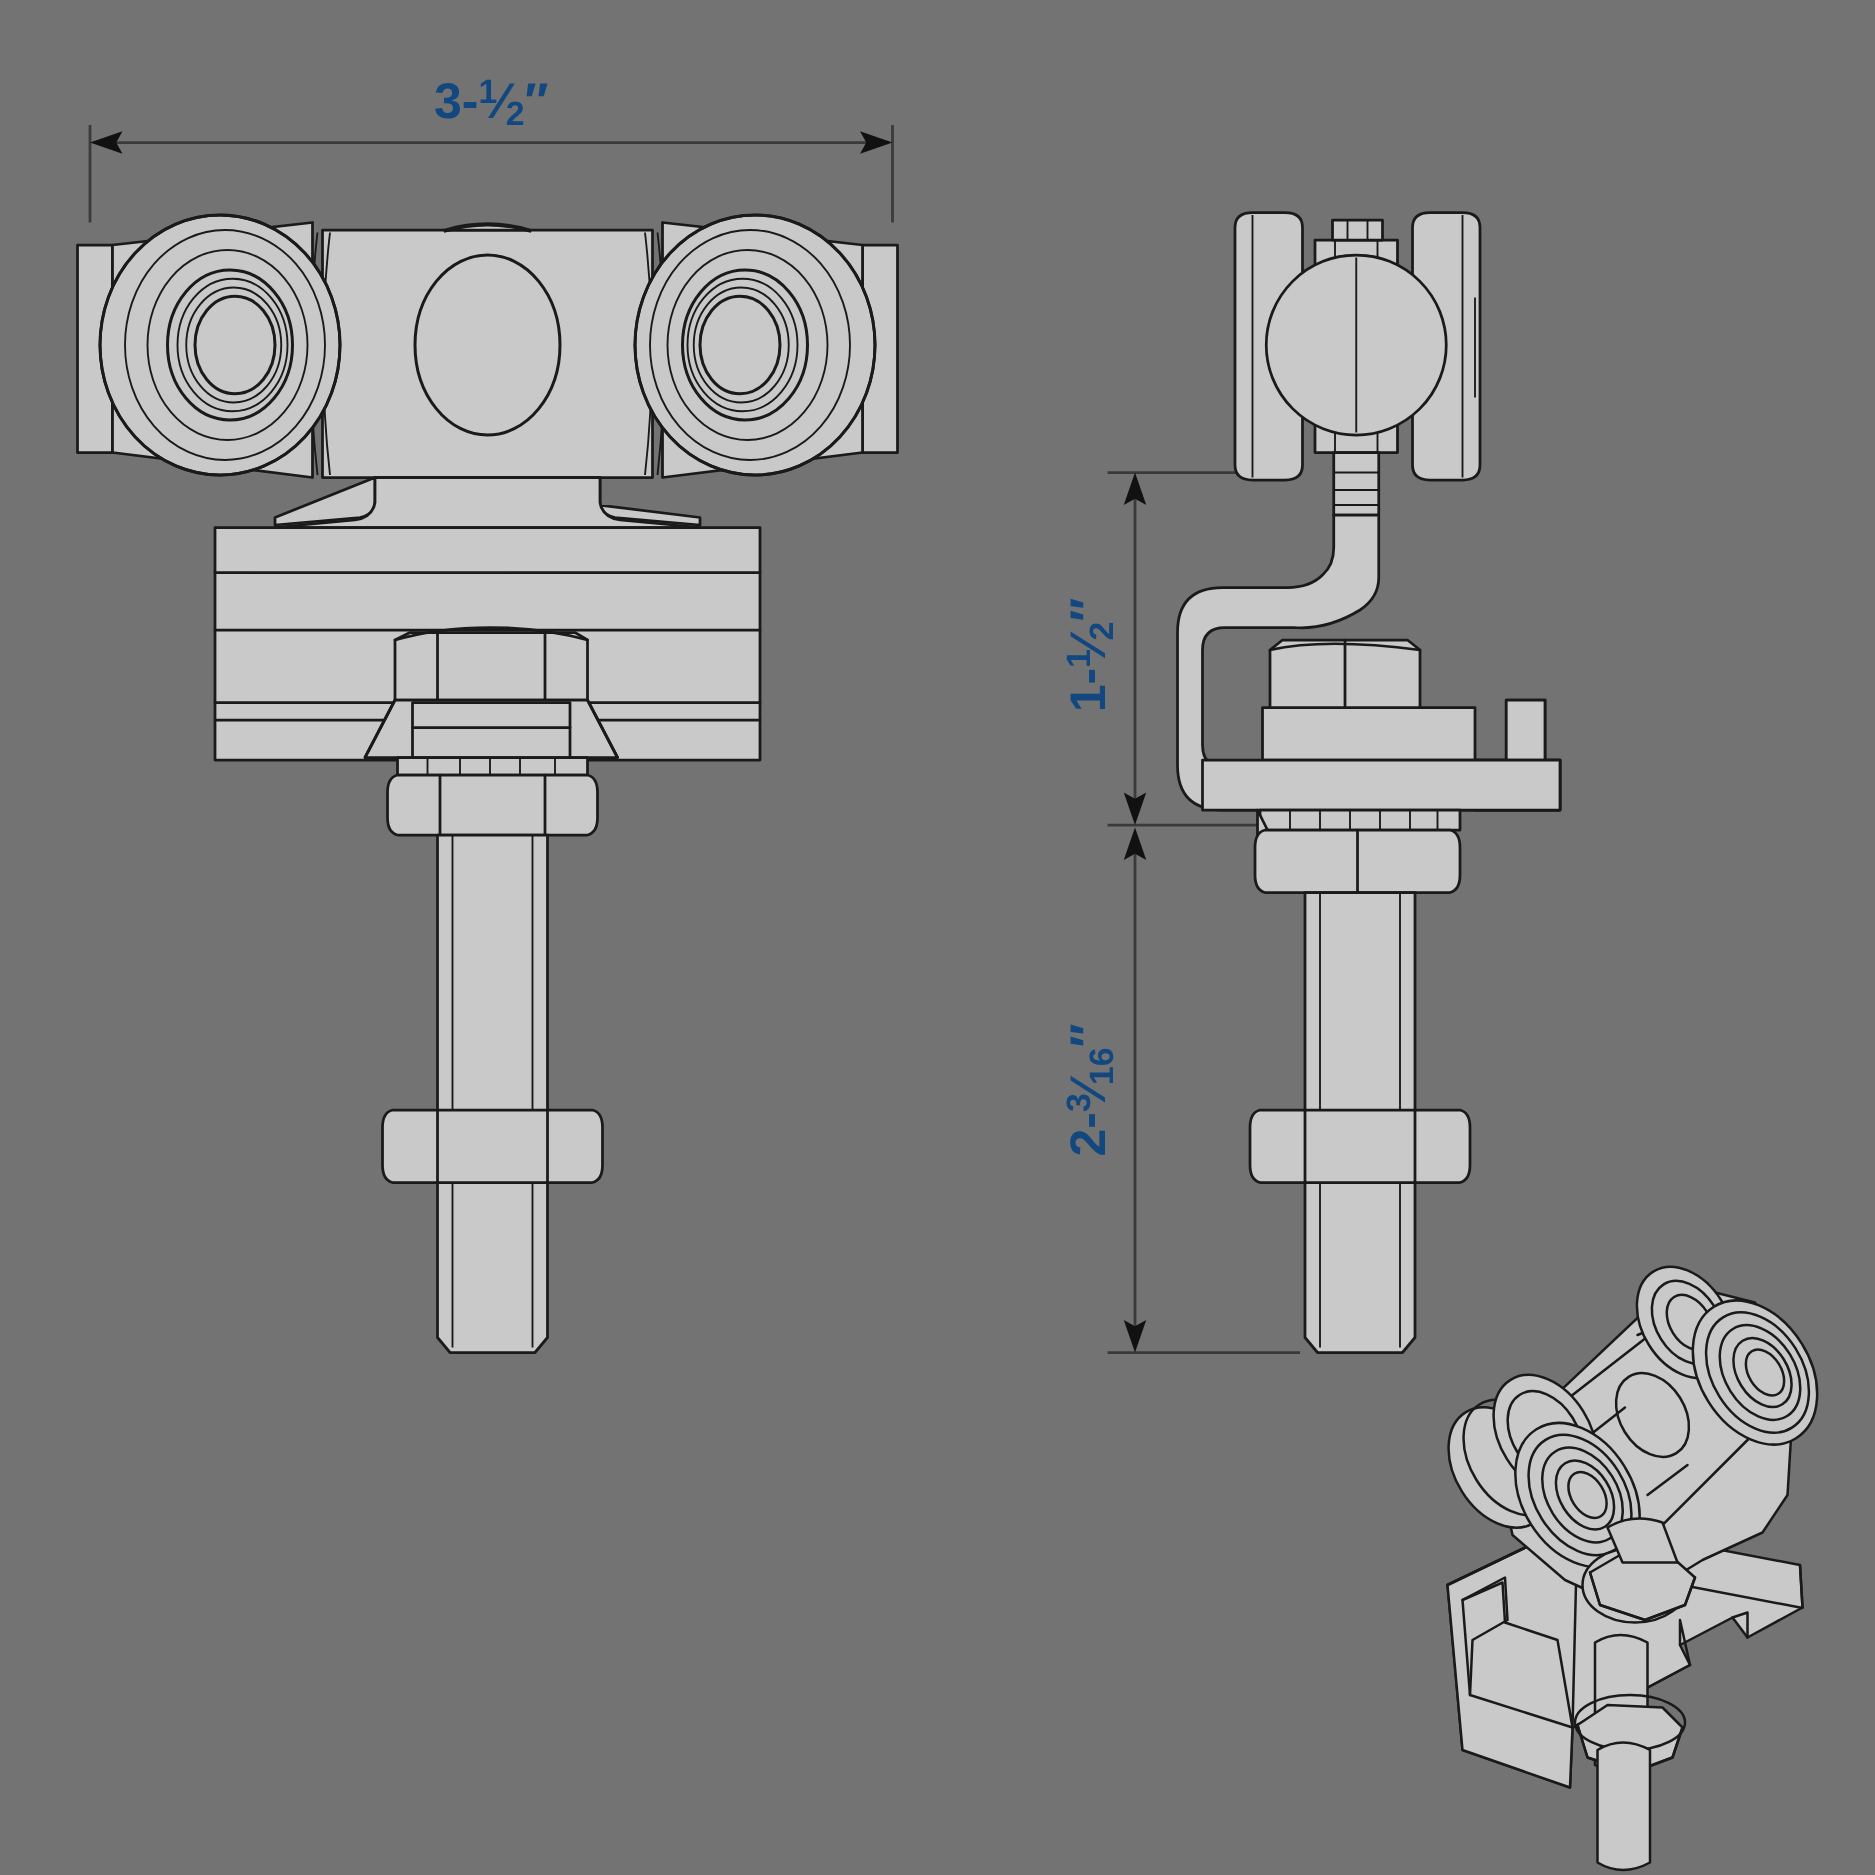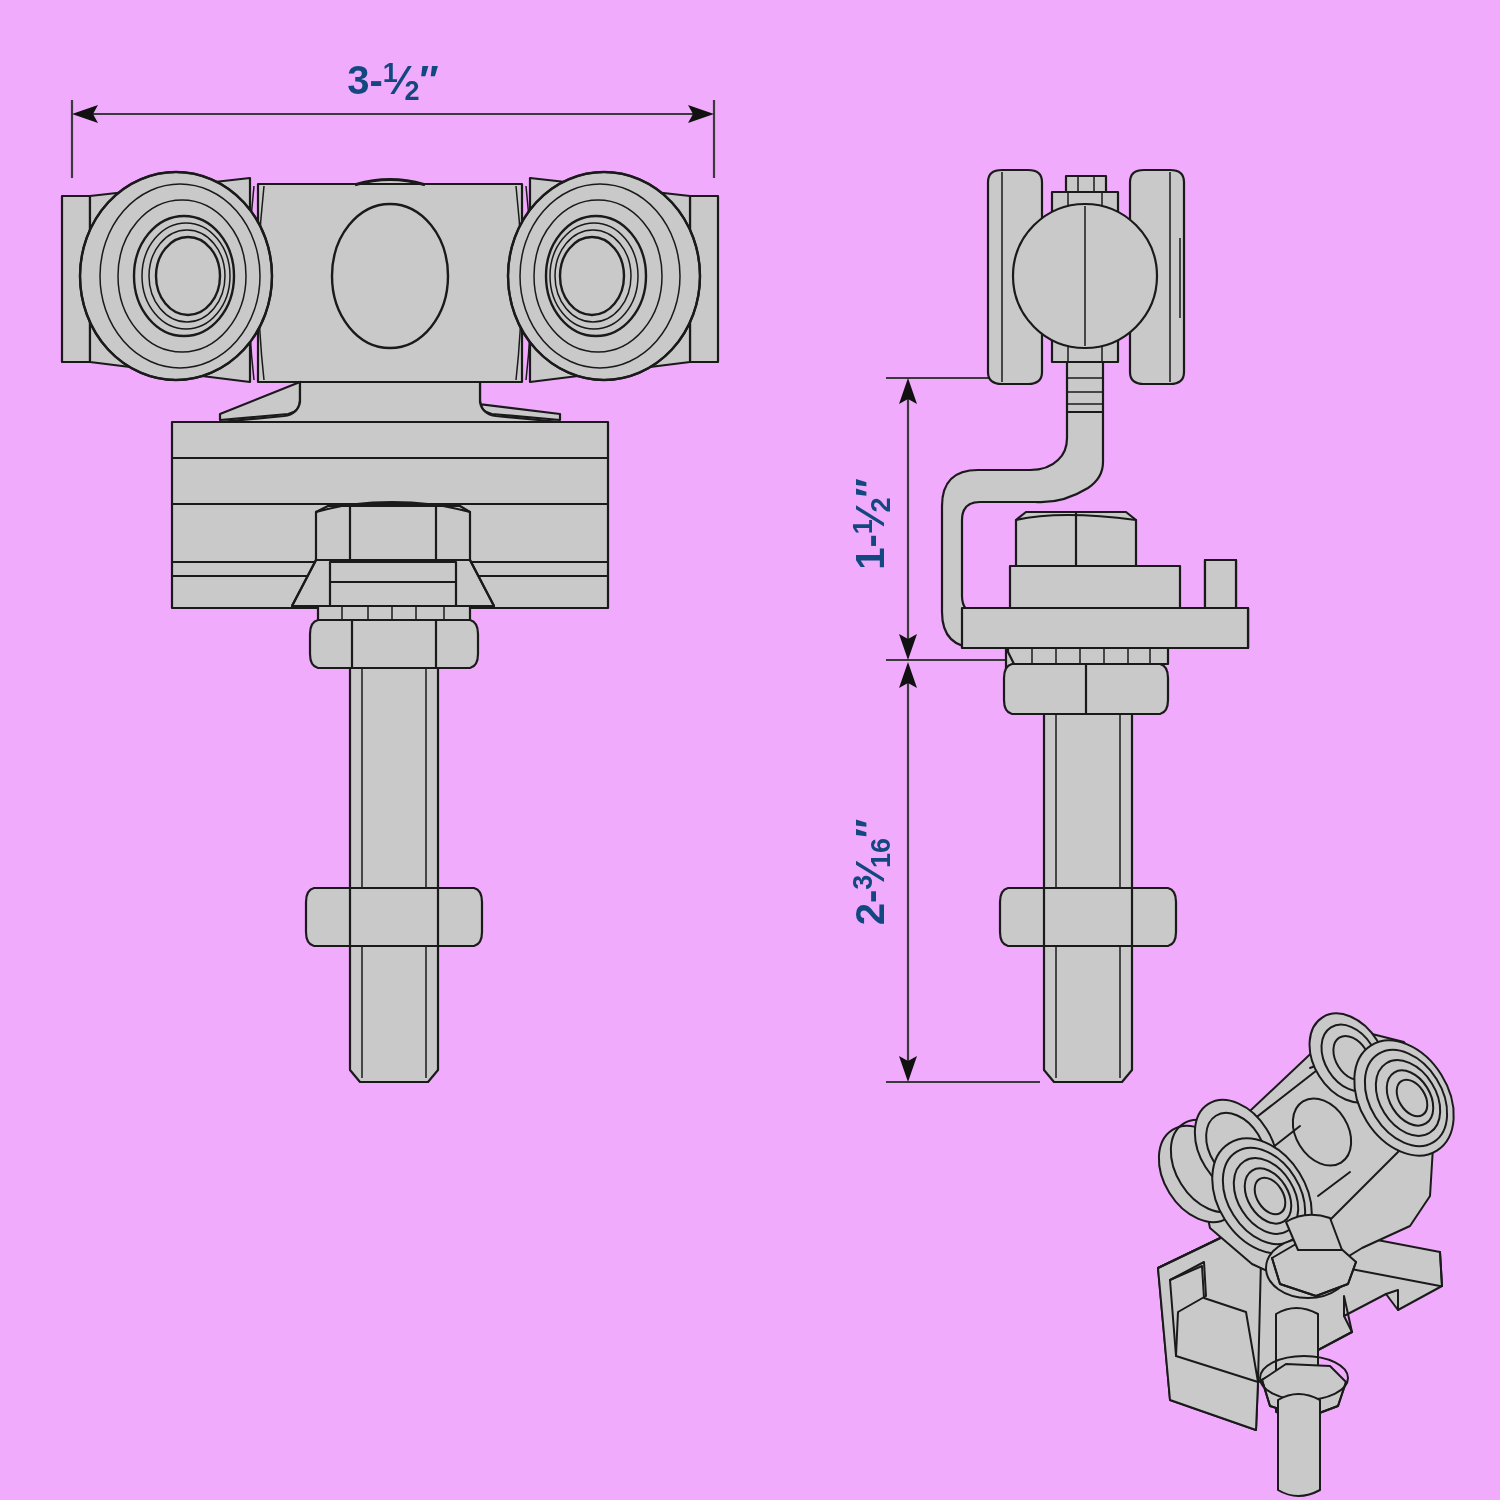--- a/index.html
+++ b/index.html
@@ -10,21 +10,21 @@
   body {
     width: 1500px;
     height: 1500px;
     font-family: "Liberation Sans", sans-serif;
     overflow: hidden;
   }
   #drawing-root {
     position: relative;
     width: 1500px;
     height: 1500px;
-    background: #f0abfc;
+    background: #737373;
   }
   svg.sheet {
     display: block;
     width: 1500px;
     height: 1500px;
   }
   .dim-text {
     font-family: "Liberation Sans", sans-serif;
     font-weight: bold;
     fill: #12487f;

